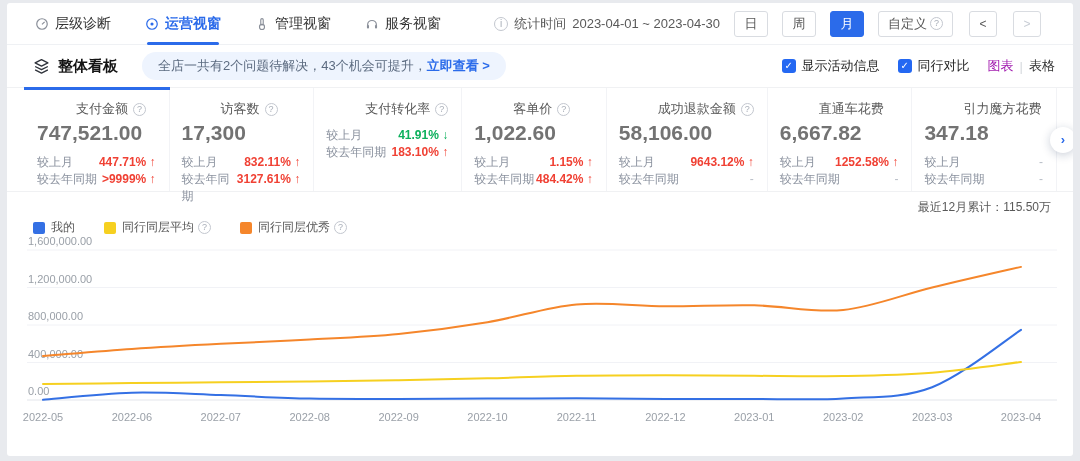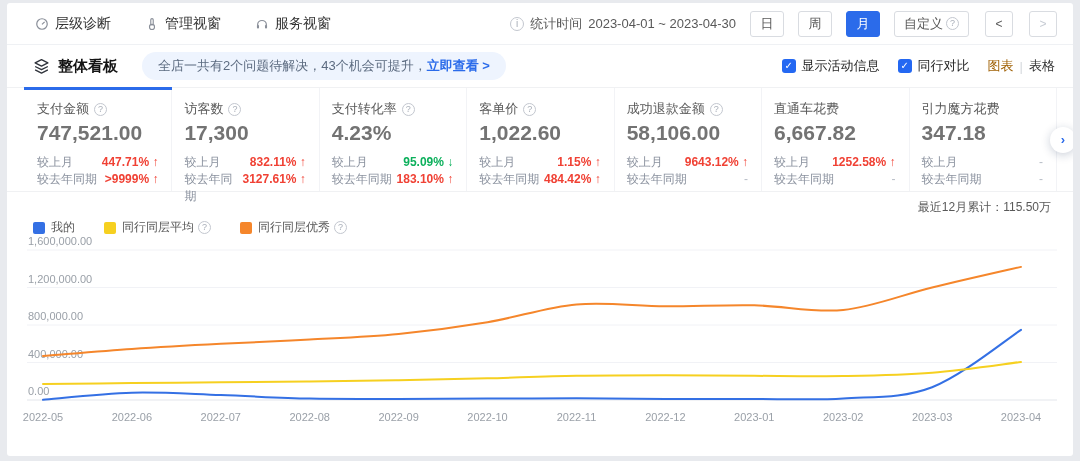--- a/index.html
+++ b/index.html
@@ -8,21 +8,21 @@
     width:1080px; height:461px; overflow:hidden;
     background:#e8eaee;
     font-family:"Liberation Sans","DejaVu Sans",sans-serif;
     color:#262626; font-size:13px;
   }
   .panel {
     position:absolute; left:7px; top:3px; right:7px; bottom:5px;
     background:#fff; border-radius:3px; overflow:hidden;
   }
   
-  .topbar { display:flex; align-items:center; height:42px; padding:0 16px 0 28px; border-bottom:1px solid #eff1f4; }
+  .topbar { display:flex; align-items:center; height:42px; padding:0 32px 0 28px; border-bottom:1px solid #eff1f4; }
   .tab { display:flex; align-items:center; gap:6px; margin-right:34px; height:42px; font-size:14px; color:#333; position:relative; cursor:pointer; }
   .tab .ticon { display:flex; color:#8a8f99; }
   .tab.active { color:#2b6bea; font-weight:bold; }
   .tab.active .ticon { color:#2b6bea; }
   .tab.active::after { content:""; position:absolute; left:2px; right:2px; bottom:0; height:3px; border-radius:2px; background:#2b6bea; }
   .time-area { margin-left:auto; display:flex; align-items:center; gap:6px; color:#595959; font-size:13px; }
   .pbtn { min-width:34px; height:26px; padding:0 9px; margin-left:8px; border:1px solid #d9dce1; border-radius:3px; background:#fff; color:#595959; font-size:13px; display:inline-flex; align-items:center; justify-content:center; gap:3px; cursor:pointer; }
   .pbtn.active { background:#2b6bea; border-color:#2b6bea; color:#fff; }
   .pbtn.nav { margin-left:10px; min-width:28px; padding:0; font-size:12px; color:#595959; }
   .pbtn.nav.disabled { color:#c7ccd4; cursor:default; }
@@ -30,29 +30,29 @@
   
   .board-header { display:flex; align-items:center; height:42px; padding:0 18px 0 26px; gap:24px; }
   .board-title { font-size:15px; font-weight:bold; color:#141414; display:flex; align-items:center; gap:8px; }
   .board-title .ticon { color:#30343c; display:flex; }
   .notice { background:#eef4fe; border-radius:14px; padding:5px 16px; font-size:13px; color:#5c6b80; }
   .notice .lnk { color:#2b6bea; cursor:pointer; font-weight:bold; }
   .hdr-right { margin-left:auto; display:flex; align-items:center; gap:18px; font-size:13px; color:#262626; }
   .cbx { display:flex; align-items:center; gap:6px; cursor:pointer; }
   .cbox { width:14px; height:14px; background:#2468f2; border-radius:3px; color:#fff; font-size:10px; line-height:14px; text-align:center; }
   .viewtoggle { display:flex; align-items:center; gap:6px; }
-  .viewtoggle .on { color:#a16207; cursor:pointer; }
+  .viewtoggle .on { color:#a21caf; cursor:pointer; }
   .viewtoggle .off { color:#333; cursor:pointer; }
   .viewtoggle .sep { color:#d5d8dd; }
   
   .cards-row { display:flex; border-top:1px solid #f0f1f3; border-bottom:1px solid #f0f1f3; padding:0 16px 0 18px; height:105px; position:relative; }
   .card { flex:1; padding:12px 13px 8px 12px; border-right:1px solid #f2f3f6; position:relative; cursor:pointer; }
   .card:last-of-type { border-right:1px solid #f2f3f6; }
   .card.selected::before { content:""; position:absolute; top:-1px; left:-1px; right:-1px; height:3px; background:#2b6bea; }
-  .card-title { font-size:13px; color:#595959; display:flex; align-items:center; gap:5px; white-space:nowrap; }
+  .card-title { font-size:13px; color:#595959; display:flex; align-items:center; gap:5px; white-space:nowrap;margin-left:39px; }
   .card-value { font-size:21px; font-weight:bold; color:#737373; margin-top:3px; white-space:nowrap; }
   .card-metrics { margin-top:9px; font-size:12px; color:#8a919e; }
   .metric-row { display:flex; justify-content:space-between; line-height:17px; }
   .mval { font-weight:bold; white-space:nowrap; }
   .mval.up { color:#f04134; }
   .mval.down { color:#0cb05c; }
   .mval.none { color:#b9bec7; font-weight:normal; }
   .carousel-next { position:absolute; right:-3px; top:50%; transform:translateY(-50%);
     width:26px; height:26px; border-radius:50%; background:#fff; z-index:3;
     box-shadow:0 2px 10px rgba(20,40,80,.22); color:#2b6bea; font-size:13px; font-weight:bold;
@@ -74,20 +74,29 @@
   <div class="topbar">
     <div class="tab">
       <span class="ticon">
         <svg width="14" height="14" viewBox="0 0 16 16">
             <circle cx="8" cy="8" r="6" fill="none" stroke="currentColor" stroke-width="1.4"></circle>
             <path d="M8 8.5 L11 5.5" stroke="currentColor" stroke-width="1.4" fill="none"></path>
           </svg>
       </span>
       <span>层级诊断</span>
     </div>
+    <div class="tab active">
+      <span class="ticon">
+        <svg width="14" height="14" viewBox="0 0 16 16">
+            <circle cx="8" cy="8" r="6" fill="none" stroke="currentColor" stroke-width="1.4"></circle>
+            <circle cx="8" cy="8" r="1.8" fill="currentColor"></circle>
+          </svg>
+      </span>
+      <span>运营视窗</span>
+    </div>
     <div class="tab">
       <span class="ticon">
         <svg width="14" height="14" viewBox="0 0 16 16">
             <rect x="6.6" y="1.8" width="2.8" height="7.4" rx="1.4" fill="none" stroke="currentColor" stroke-width="1.3"></rect>
             <circle cx="8" cy="11.4" r="2.9" fill="none" stroke="currentColor" stroke-width="1.3"></circle>
           </svg>
       </span>
       <span>管理视窗</span>
     </div>
     <div class="tab">
@@ -185,25 +194,24 @@
             <span>较去年同期</span>
             <span class="mval up">3127.61% ↑</span>
           </div>
         </div>
       </div>
       <div class="card">
         <div class="card-title">
           <span>支付转化率</span>
           <span class="helpdot">?</span>
         </div>
-        <div class="card-value">4.23%</div>
-        <div class="card-metrics">
-          <div class="metric-row">
-            <span>较上月</span>
-            <span class="mval down">95.09% ↓</span>
+        <div class="card-metrics">
+          <div class="metric-row">
+            <span>较上月</span>
+            <span class="mval down">41.91% ↓</span>
           </div>
           <div class="metric-row">
             <span>较去年同期</span>
             <span class="mval up">183.10% ↑</span>
           </div>
         </div>
       </div>
       <div class="card">
         <div class="card-title">
           <span>客单价</span>

